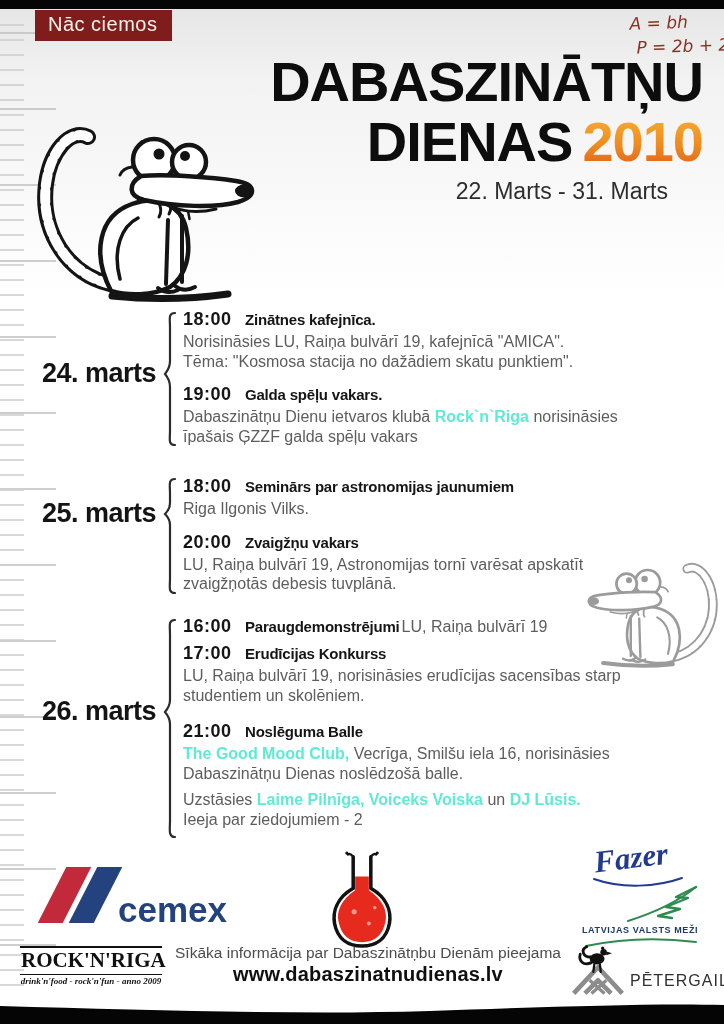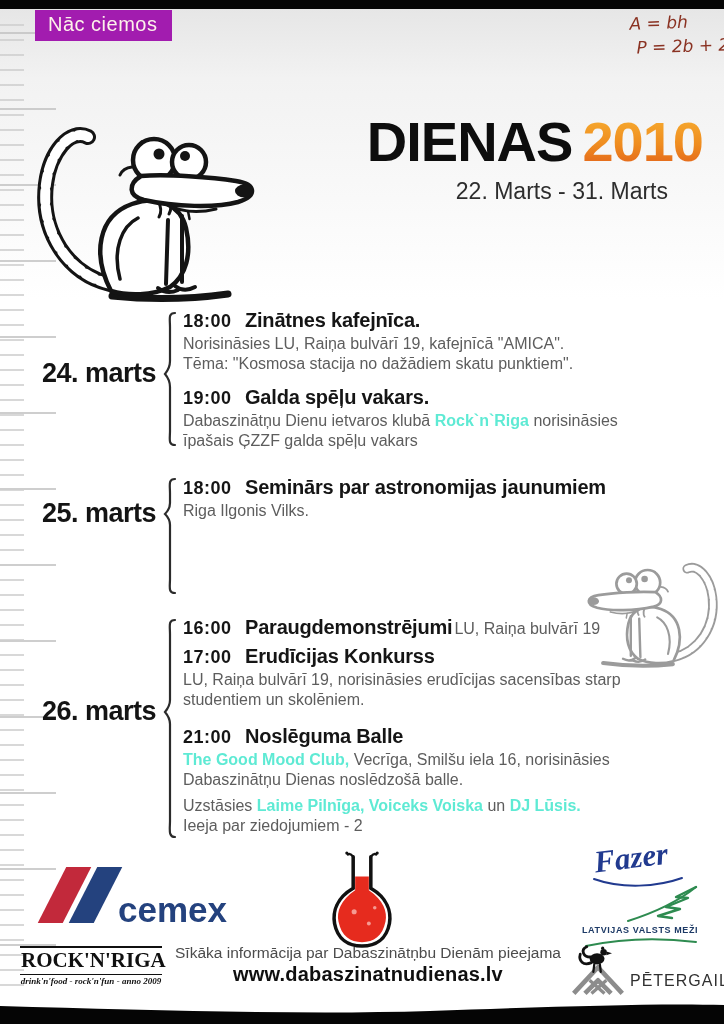--- a/index.html
+++ b/index.html
@@ -13,21 +13,21 @@
     background:linear-gradient(180deg,#e6e6e6 0px,#f2f2f2 70px,#ffffff 290px,#ffffff 100%);
   }
   .ticks{
     position:absolute;left:0;top:24px;width:58px;height:970px;
     background:
       repeating-linear-gradient(180deg,#c3c3c3 0 2px,transparent 2px 76px) 0 8px / 56px 100% no-repeat,
       repeating-linear-gradient(180deg,#cfcfcf 0 2px,transparent 2px 15px) 0 0 / 24px 100% no-repeat;
     opacity:.8;
   }
   .badge{
-    position:absolute;left:35px;top:10px;background:#a21caf;color:#fdf2ea;
+    position:absolute;left:35px;top:10px;background:#7f1d1d;color:#fdf2ea;
     font-size:20px;padding:3px 15px 5px 13px;letter-spacing:.5px;
   }
   .hand{
     position:absolute;left:630px;top:10px;color:#8a3222;font-size:17px;
     font-style:italic;font-family:"DejaVu Sans", sans-serif;
     transform:rotate(-2deg);line-height:24px;white-space:nowrap;
   }
   .hand .l2{margin-left:6px;}
   .title1,.title2{
     position:absolute;right:21px;font-weight:bold;color:#0d0d0d;
@@ -53,21 +53,21 @@
   }
   .d24{top:358px;} .d25{top:498px;} .d26{top:696px;}
   .brace{position:absolute;left:162px;width:16px;}
   .b24{top:311px;} .b25{top:477px;} .b26{top:618px;}
   .section{position:absolute;left:183px;width:490px;}
   .s24{top:309px;} .s25{top:476px;} .s26{top:616px;}
   .event{margin-bottom:13px;}
   .ev-a{margin-bottom:6px;} .ev-b{margin-bottom:16px;}
   .title-line{display:flex;align-items:baseline;margin-bottom:2px;}
   .time{font-size:18px;font-weight:bold;color:#151515;letter-spacing:.5px;flex:0 0 62px;}
-  .etitle{font-size:20px;font-weight:bold;color:#151515;letter-spacing:-.2px;white-space:nowrap;}
+  .etitle{font-size:15px;font-weight:bold;color:#151515;letter-spacing:-.2px;white-space:nowrap;}
   .suffix{font-size:16px;color:#5d5d5d;font-weight:normal;margin-left:2px;letter-spacing:0;}
   .dline{font-size:16px;color:#5d5d5d;line-height:19.5px;}
   .dline .b{font-weight:bold;color:#5eead4;}
   .gap{margin-top:7px;}
   
   .cemex{position:absolute;left:28px;top:864px;width:210px;height:72px;}
   .slash{position:absolute;width:25px;height:56px;transform:skewX(-27deg);}
   .slash.red{left:24px;top:3px;background:#c2293b;}
   .slash.blue{left:55px;top:3px;background:#24427e;}
   .cemex-word{
@@ -129,20 +129,21 @@
         <path d="M112,63 q-9,1 -12,8" stroke-width="3"></path>
       </g>
     </defs>
   </svg>
 
   <div class="badge">Nāc ciemos</div>
   <div class="hand">
     <div class="l1">A = bh</div>
     <div class="l2">P = 2b + 2</div>
   </div>
+  <div class="title1">DABASZINĀTŅU</div>
   <div class="title2"><span>DIENAS</span><span class="year">2010</span></div>
   <div class="subtitle">22. Marts - 31. Marts</div>
 
   <svg class="rat rat1" viewBox="0 0 250 200">
       <use href="#ratShape"></use>
     </svg>
   <svg class="rat rat2" viewBox="0 0 250 200">
       <use href="#ratShape" transform="translate(250,0) scale(-1,1)"></use>
     </svg>
 
@@ -179,20 +180,28 @@
     </div>
   </div>
 
   <div class="section s25">
     <div class="event">
       <div class="title-line">
         <span class="time">18:00</span>
         <span class="etitle">Seminārs par astronomijas jaunumiem</span>
       </div>
       <div class="dline"><span>Riga Ilgonis Vilks.</span></div>
+    </div>
+    <div class="event">
+      <div class="title-line">
+        <span class="time">20:00</span>
+        <span class="etitle">Zvaigžņu vakars</span>
+      </div>
+      <div class="dline"><span>LU, Raiņa bulvārī 19, Astronomijas tornī varēsat apskatīt</span></div>
+      <div class="dline"><span>zvaigžņotās debesis tuvplānā.</span></div>
     </div>
   </div>
 
   <div class="section s26">
     <div class="event ev-a">
       <div class="title-line">
         <span class="time">16:00</span>
         <span class="etitle">Paraugdemonstrējumi</span>
         <span class="suffix">LU, Raiņa bulvārī 19</span>
       </div>

